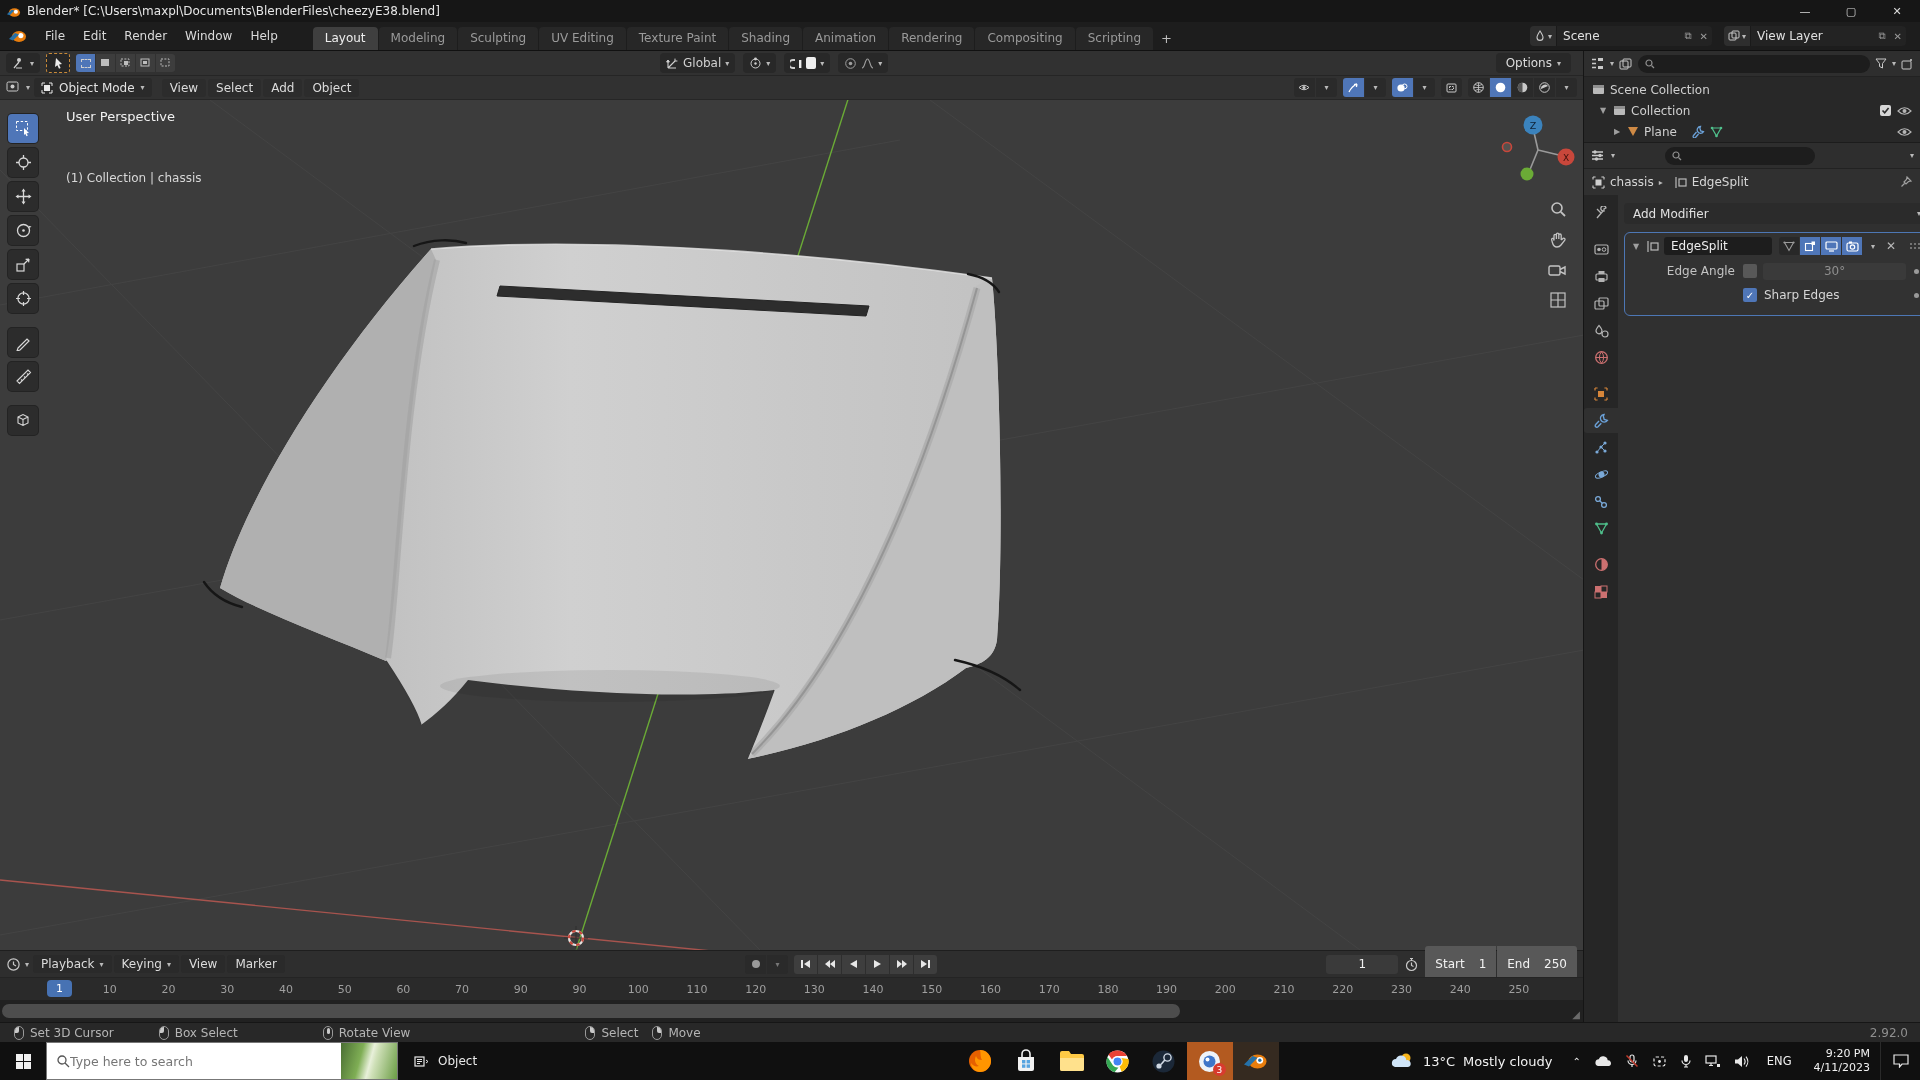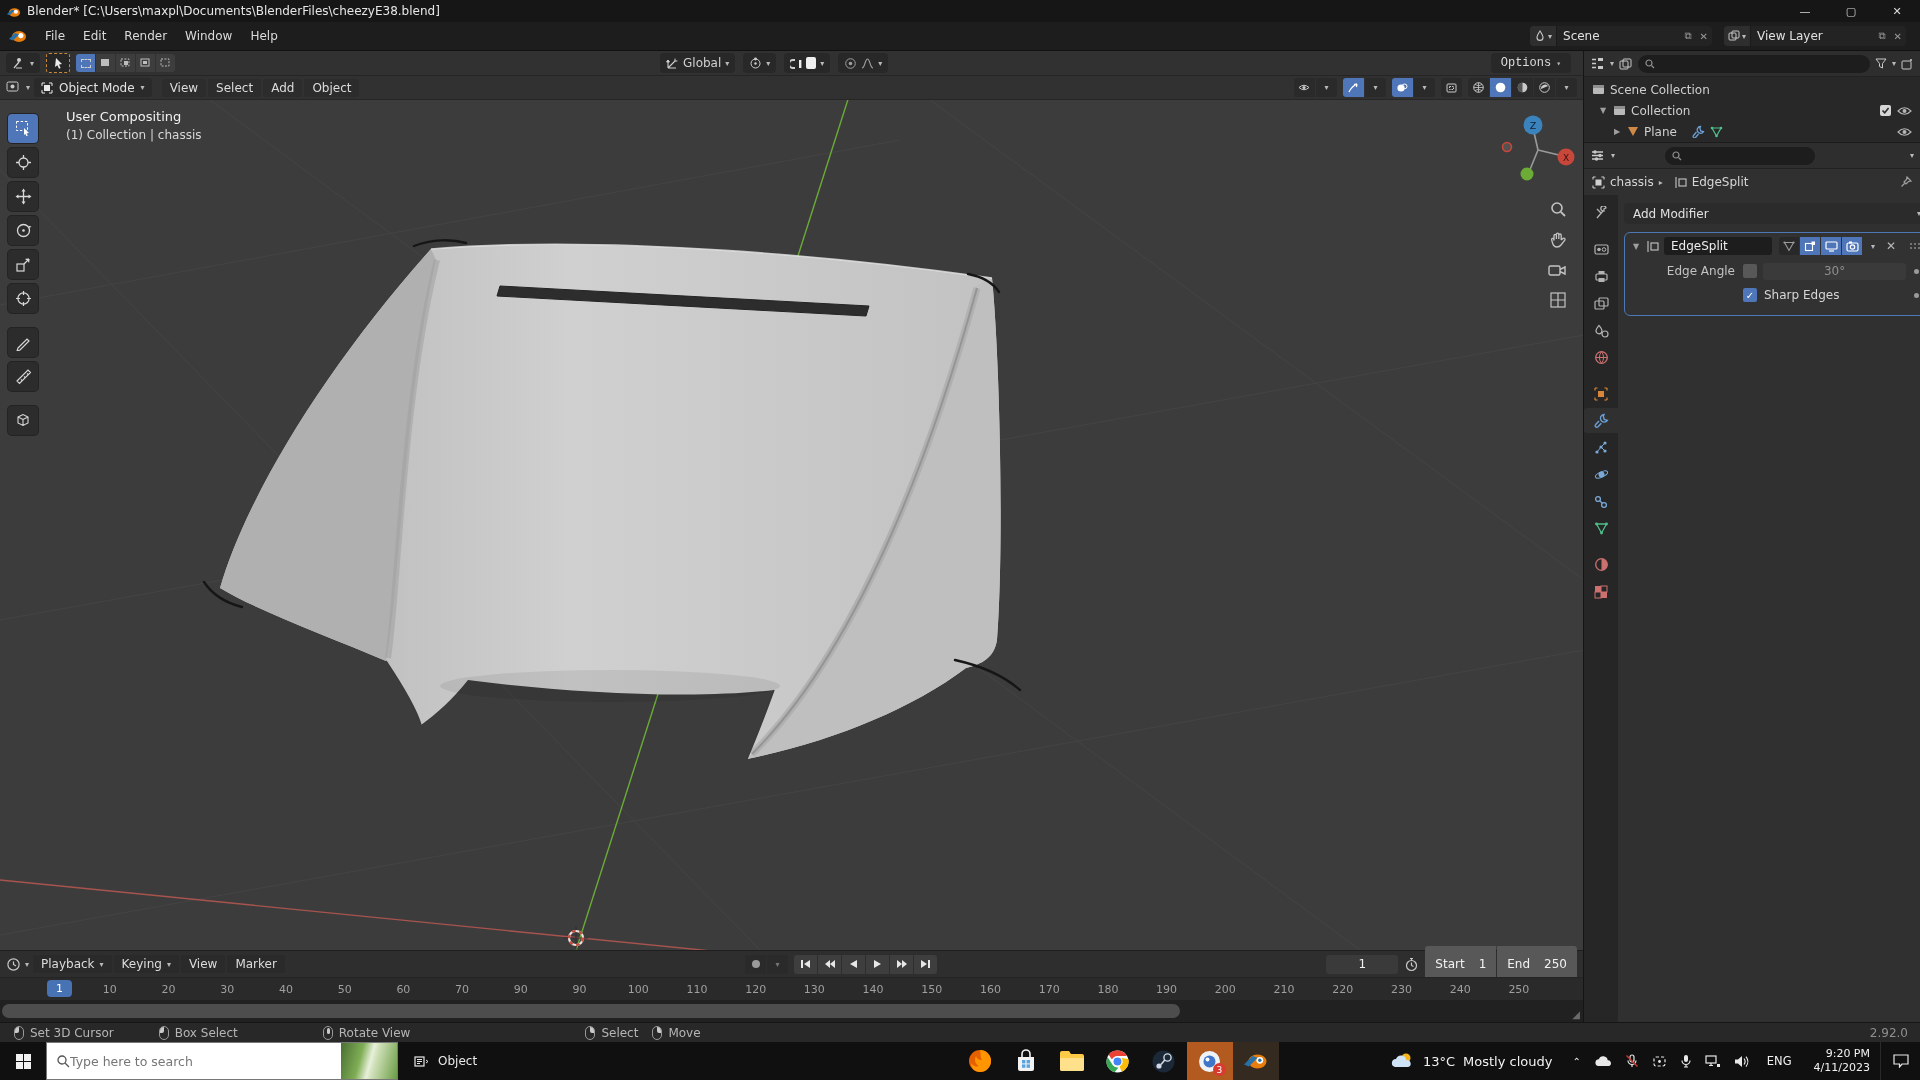--- a/index.html
+++ b/index.html
@@ -40,42 +40,42 @@
   .ts-left { display:flex; align-items:center; gap:6px; margin-left:6px; }
   .tool-active-btn { width:24px; height:20px; border:1px dashed #c98a39; border-radius:3px; background:#262626; display:flex; align-items:center; justify-content:center; }
   .selmodes { display:flex; gap:1px; }
   .selmode { width:19px; height:18px; background:#3d3d3d; display:flex; align-items:center; justify-content:center; }
   .selmode:first-child { border-radius:3px 0 0 3px; }
   .selmode:last-child { border-radius:0 3px 3px 0; }
   .selmode.active { background:#4f76b8; }
   .dashedsq { width:10px; height:9px; border:1px dashed #cfcfcf; }
   .ts-center { position:absolute; left:660px; display:flex; align-items:center; gap:8px; }
   .pill { background:#282828; border-radius:4px; height:20px; display:flex; align-items:center; padding:0 6px; gap:4px; }
-  .ts-right { margin-left:auto; margin-right:12px;font-family:Liberation Mono, monospace; }
+  .ts-right { margin-left:auto; margin-right:12px; }
   .options-btn { background:#282828; border-radius:4px; padding:3px 10px; display:flex; gap:5px; align-items:center; color:#dcdcdc; }
 
   
   .viewport { flex:1; display:flex; flex-direction:column; min-height:0; }
   .vp-header { height:24px; background:#313131; border-bottom:1px solid #262626; display:flex; align-items:center; padding:0 6px; gap:4px; }
   .vp-mode { background:#2a2a2a; border-radius:3px; height:19px; display:flex; align-items:center; padding:0 7px; gap:6px; color:#e2e2e2; }
   .vp-menus { display:flex; gap:2px; margin-left:6px; }
   .vp-menu { padding:2px 8px; border-radius:3px; background:#2c2c2c; color:#dcdcdc; }
   .vp-right { margin-left:auto; display:flex; align-items:center; gap:6px; }
   .vgroup { display:flex; gap:1px; }
   .vbtn { width:21px; height:19px; background:#2a2a2a; display:flex; align-items:center; justify-content:center; }
   .vbtn:first-child { border-radius:3px 0 0 3px; }
   .vbtn:last-child { border-radius:0 3px 3px 0; }
   .vbtn.single { border-radius:3px; }
   .vbtn.on { background:#4f76b8; }
   .canvas { position:relative; flex:1; background:#3c3c3c; overflow:hidden; }
   .scene-svg { position:absolute; left:0; top:0; }
 
   .vp-overlay-text { position:absolute; left:66px; top:8px; line-height:18px; pointer-events:none; }
   .vp-overlay-text .l1 { color:#f1f1f1; font-size:13px; }
-  .vp-overlay-text .l2 { color:#d8d8d8; font-size:12px; }
+  .vp-overlay-text .l2 { color:#d8d8d8; font-size:12px;margin-top:43px; }
 
   .vtoolbar { position:absolute; left:8px; top:14px; display:flex; flex-direction:column; gap:5px; }
   .vtool { width:30px; height:29px; background:#2c2c2c; border-radius:4px; display:flex; align-items:center; justify-content:center; box-shadow:0 0 0 1px #232323; }
   .vtool.active { background:#4f76b8; }
   .vtool.gap { margin-top:10px; }
 
   .gizmo { position:absolute; left:1498px; top:10px; width:80px; height:80px; }
   .navbtns { position:absolute; left:1548px; top:100px; display:flex; flex-direction:column; gap:13px; align-items:center; }
 
   
@@ -193,20 +193,33 @@
       <circle cx="12.8" cy="7.6" r="2.6" fill="#fff"></circle>
       <path d="M1,11 L7,5 L11,6.4 L5,12.5 Z" fill="#2571a9"></path>
     </svg>
     <div class="menus" id="top-menus">
         <div class="menu-item">File</div>
         <div class="menu-item">Edit</div>
         <div class="menu-item">Render</div>
         <div class="menu-item">Window</div>
         <div class="menu-item">Help</div>
       </div>
+    <div class="tabs" id="tabs">
+        <div class="tab active">Layout</div>
+        <div class="tab">Modeling</div>
+        <div class="tab">Sculpting</div>
+        <div class="tab">UV Editing</div>
+        <div class="tab">Texture Paint</div>
+        <div class="tab">Shading</div>
+        <div class="tab">Animation</div>
+        <div class="tab">Rendering</div>
+        <div class="tab">Compositing</div>
+        <div class="tab">Scripting</div>
+        <div class="tab plus">+</div>
+      </div>
     <div class="topright">
       <div class="id-widget">
         <span class="iconpart">
             <svg width="12" height="12" viewBox="0 0 12 12">
               <path d="M6,1 C8,4 9,5.5 9,7.4 a3,3 0 0 1 -6,0 C3,5.5 4,4 6,1 Z" fill="none" stroke="#c9c9c9" stroke-width="1.1"></path>
             </svg>
             <span class="chev">▾</span>
           </span>
         <span class="namepart">Scene</span>
         <span class="mini">⧉</span>
@@ -453,21 +466,21 @@
 
             <g>
               <line x1="576" y1="826" x2="576" y2="850" stroke="#2f2f2f" stroke-width="1"></line>
               <line x1="564" y1="838" x2="588" y2="838" stroke="#2f2f2f" stroke-width="1"></line>
               <circle cx="576" cy="838" r="7" fill="none" stroke="#e8e4e0" stroke-width="2.2"></circle>
               <circle cx="576" cy="838" r="7" fill="none" stroke="#c8473b" stroke-width="2.2" stroke-dasharray="3.6 3.6"></circle>
             </g>
           </svg>
 
           <div class="vp-overlay-text">
-            <div class="l1">User Compositing</div>
+            <div class="l1">User Perspective</div>
             <div class="l2">(1) Collection | chassis</div>
           </div>
 
           <div class="vtoolbar">
             <div class="vtool active">
                 <svg width="17" height="17" viewBox="0 0 17 17">
                   <rect x="1.5" y="1.5" width="11" height="9" fill="none" stroke="#fff" stroke-dasharray="2.4 1.8"></rect>
                   <path d="M9,8 L14,13 L11.6,13.2 L12.8,15.6 L11.5,16.2 L10.3,13.8 L9,15 Z" fill="#fff"></path>
                 </svg>
               </div>

